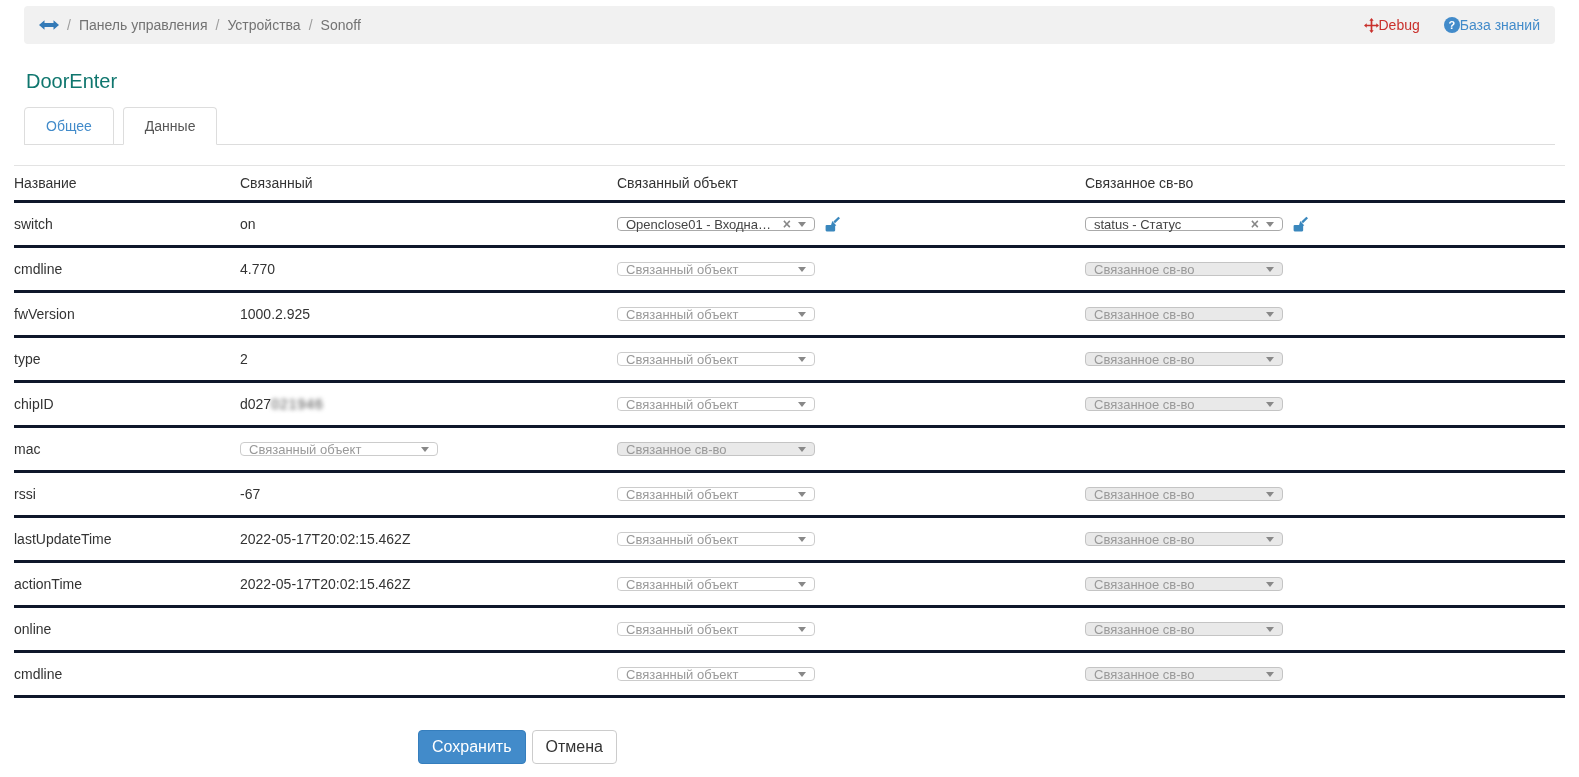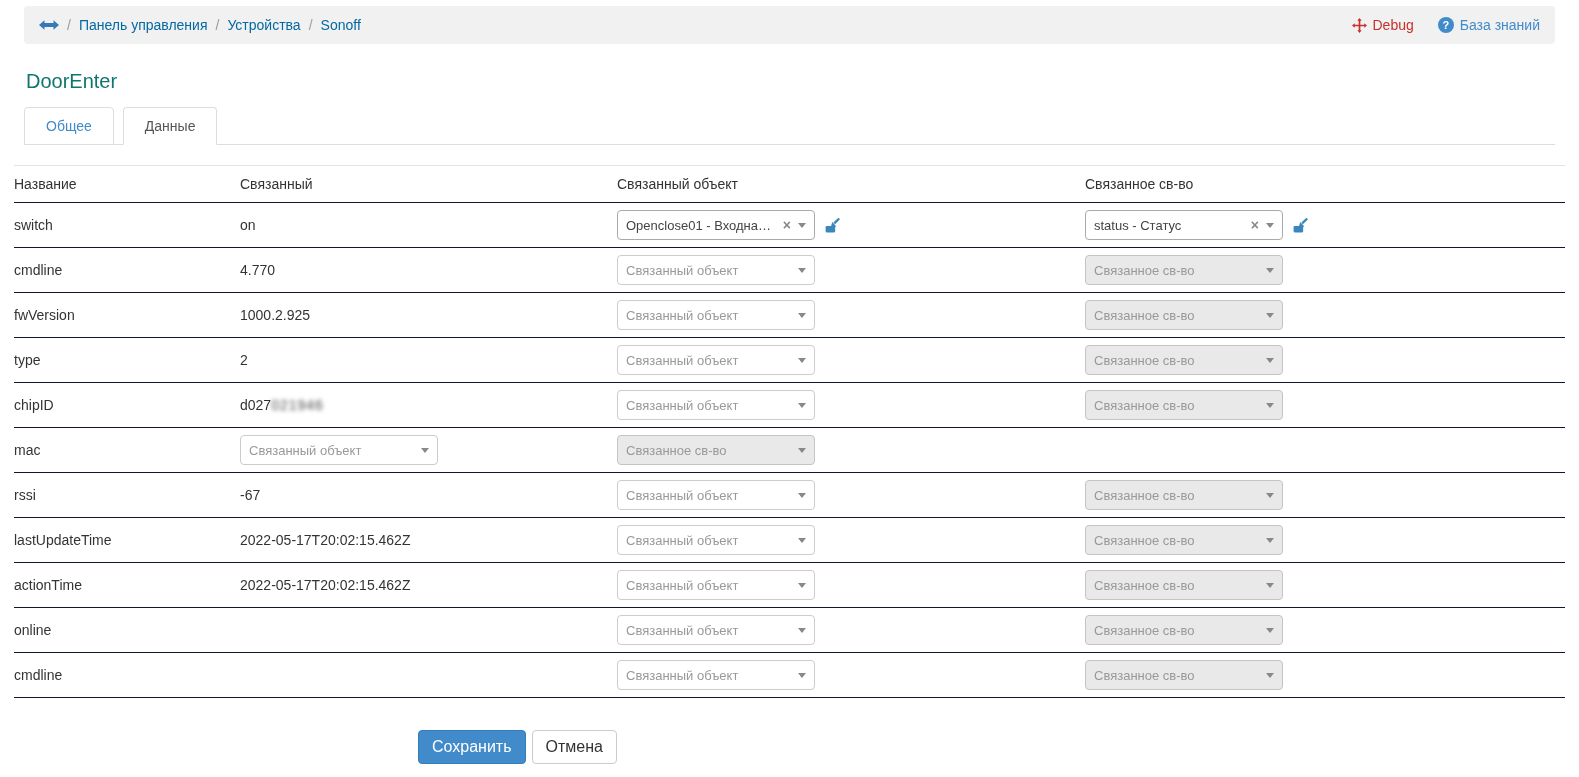--- a/index.html
+++ b/index.html
@@ -13,24 +13,24 @@
 
   
   .topbar {
     margin:6px 24px 0 24px; height:38px;
     background:#f1f1f1; border-radius:4px;
     display:flex; align-items:center; justify-content:space-between;
     padding:0 15px;
   }
   .crumbs { display:flex; align-items:center; }
   .crumbs .sep { color:#9d9d9d; margin:0 8px; }
-  .crumbs a { color:#0369a1; }
+  .crumbs a { color:#737373; }
   .home-link { display:inline-flex; align-items:center; }
   .top-links { display:flex; align-items:center; gap:24px; }
-  .top-links a { display:inline-flex; align-items:center; gap:6px; }
+  .top-links a { display:inline-flex; align-items:center; gap:0; }
   .debug-link { color:#c9302c; }
   .kb-link { color:#428bca; }
   .q-icon {
     width:16px; height:16px; border-radius:50%; background:#428bca;
     color:#fff; font-size:11px; font-weight:bold;
     display:inline-flex; align-items:center; justify-content:center;
   }
 
   
   .page-title { margin:26px 0 0 26px; font-size:20px; font-weight:400; color:#0f766e; }
@@ -42,30 +42,30 @@
     padding:10px 21px; margin-bottom:-1px; margin-right:9px;
     border:1px solid #ddd; border-radius:4px 4px 0 0;
     background:#fff; color:#428bca; cursor:pointer; font-size:14px;
   }
   .tab.active { color:#555; border-bottom-color:#fff; cursor:default; }
 
   
   .dtable { margin:20px 14px 0 14px; border-top:1px solid #e3e3e3; }
   .thead, .trow {
     display:grid; grid-template-columns:226px 377px 468px 1fr;
-    align-items:center; border-bottom:1px solid #0f172a;
+    align-items:center; border-bottom:3px solid #0f172a;
   }
   .thead { height:37px; color:#333; }
   .trow { height:45px; }
   .cell { padding-right:10px; white-space:nowrap; }
   .blurred { filter:blur(2px); color:#4a4a4a; letter-spacing:1px; }
 
   
   .sel {
-    width:198px; height:30px; border:1px solid #aaa; border-radius:4px;
+    width:198px; height:14px; border:1px solid #aaa; border-radius:4px;
     background:#fff; display:flex; align-items:center;
     padding:0 8px; font-size:13px; color:#444; cursor:pointer;
   }
   .sel .sel-text { flex:1; overflow:hidden; white-space:nowrap; }
   .sel-clear { color:#888; font-weight:bold; font-size:14px; margin:0 7px 0 4px; line-height:1; }
   .sel-caret {
     width:0; height:0; border-left:4px solid transparent;
     border-right:4px solid transparent; border-top:5px solid #888;
   }
   .sel.placeholder { border-color:#ccc; }

